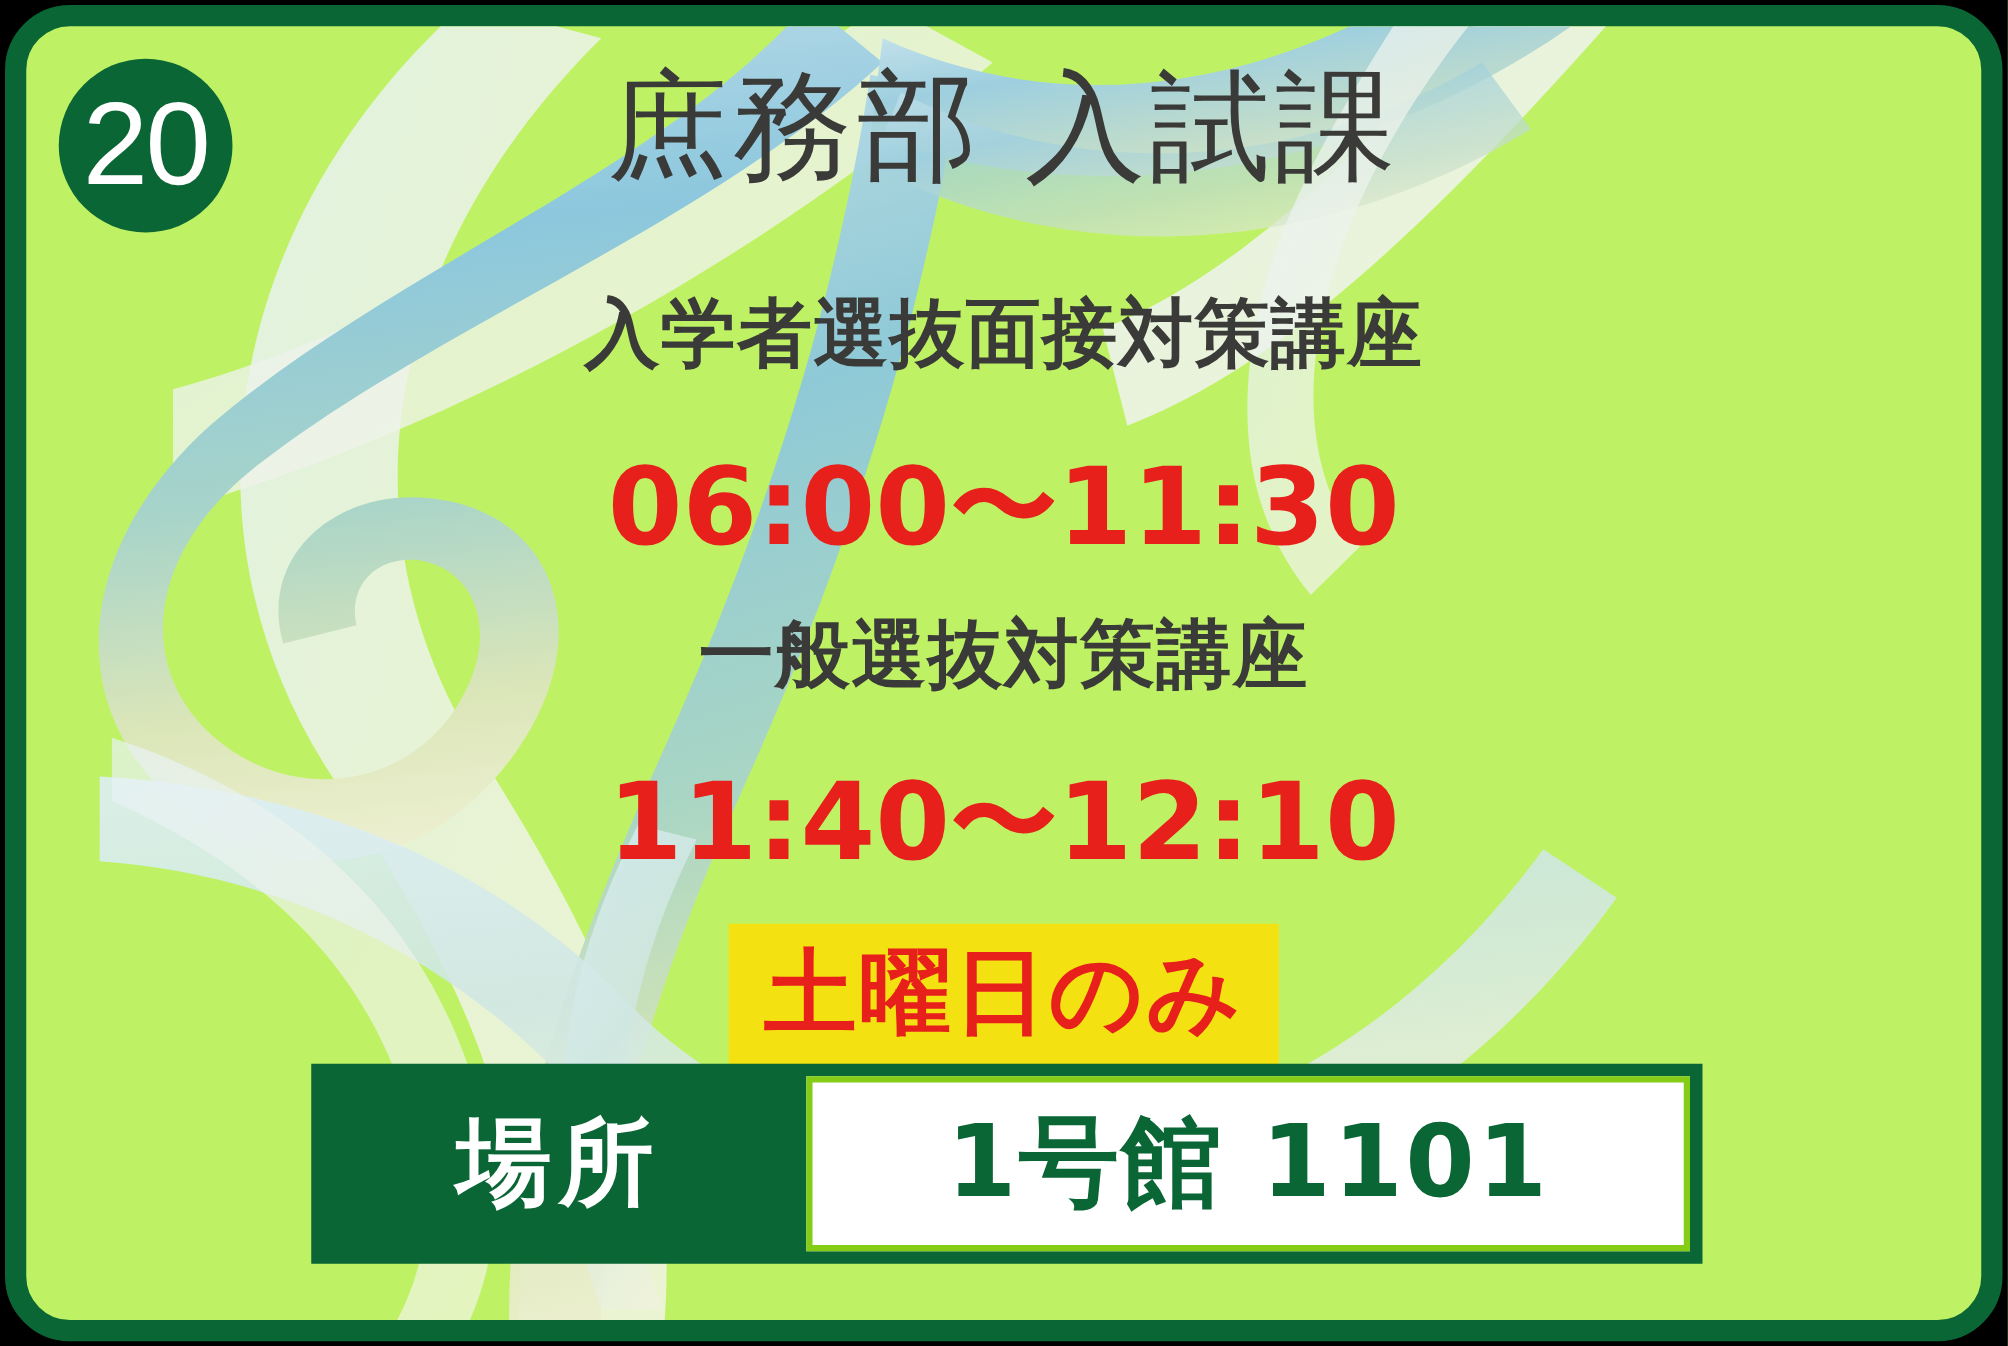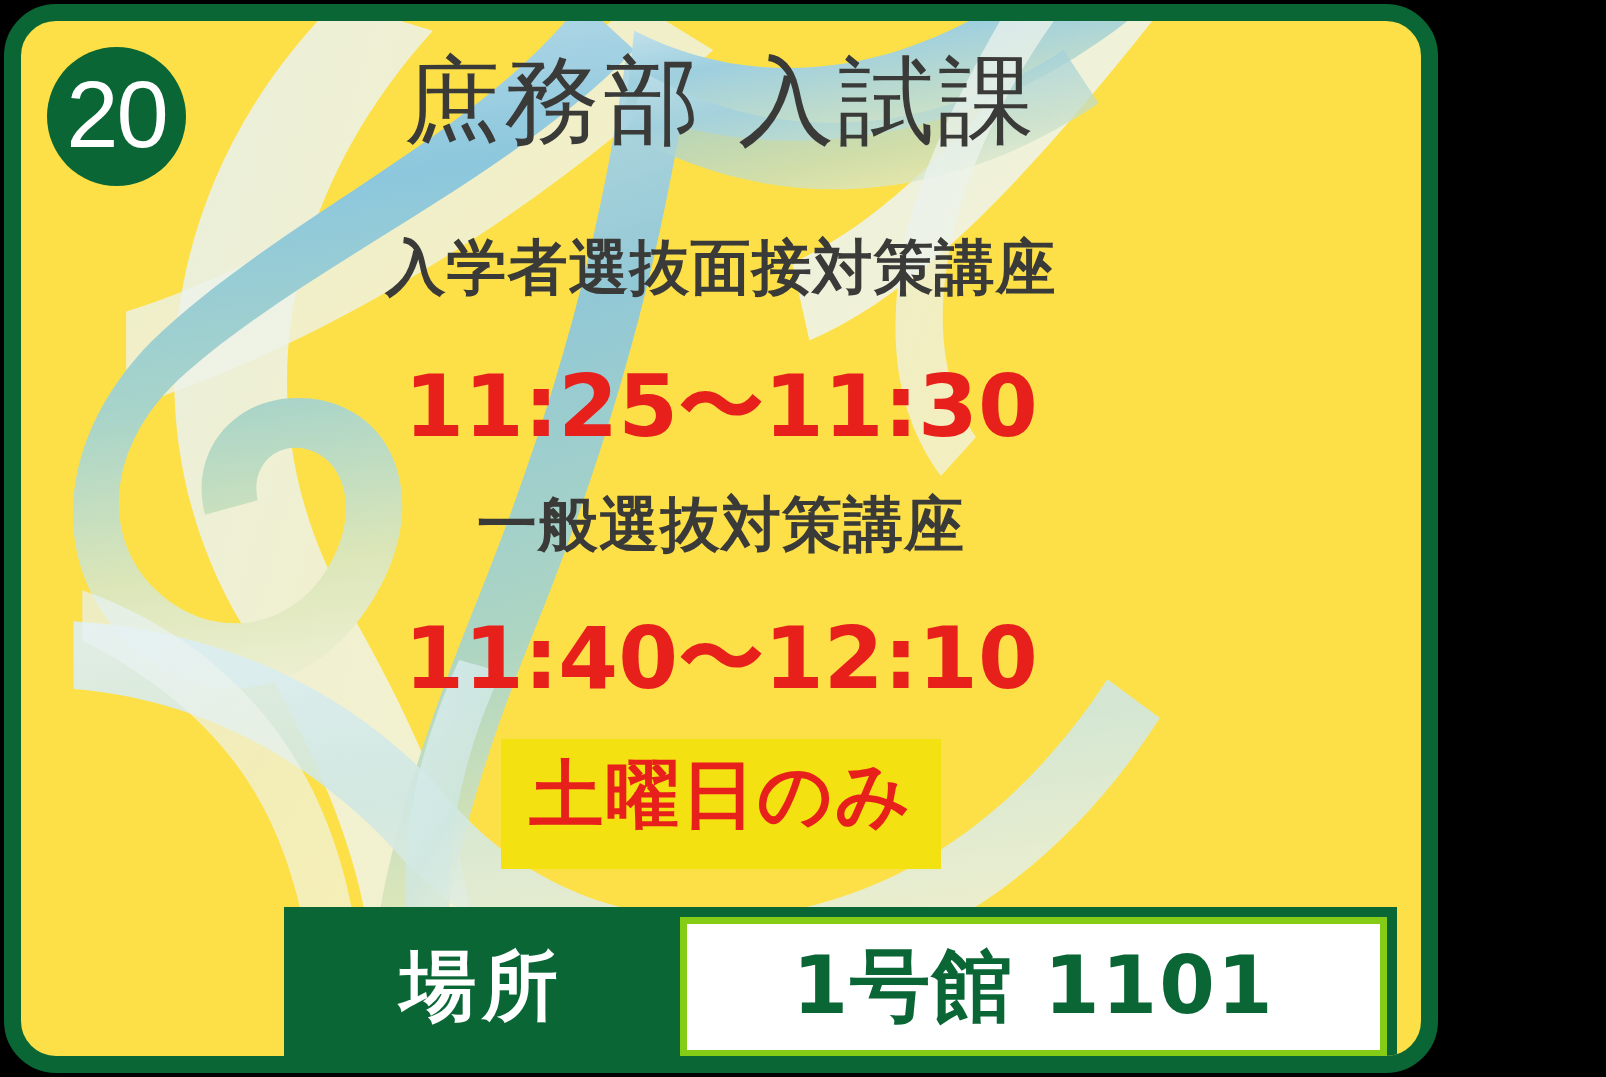--- a/index.html
+++ b/index.html
@@ -20,26 +20,26 @@
     height: 1077px;
     box-sizing: border-box;
     background: #000000;
   }
 
   
   #frame {
     position: absolute;
     left: 4px;
     top: 4px;
-    width: 1434px;
+    width: 1598px;
     height: 1069px;
     box-sizing: border-box;
     border: 17px solid #0a6635;
     border-radius: 52px;
-    background: #fde047;
+    background: #bef264;
     overflow: hidden;
   }
 
   
   #deco {
     position: absolute;
     left: 0;
     top: 0;
     width: 100%;
     height: 100%;
@@ -142,45 +142,44 @@
     line-height: 1.28;
     padding: 8px 28px 27px 28px;
     letter-spacing: 2px;
     font-family: "DejaVu Sans", "Liberation Sans", sans-serif;
   }
 
   
   #location-bar {
     position: absolute;
     left: 228px;
-    top: 886px;
+    top: 830px;
     width: 1113px;
     height: 160px;
     display: flex;
     background: #0a6635;
     box-sizing: border-box;
     z-index: 6;
-    margin-left: 35px;
   }
   #location-label {
     flex: 0 0 396px;
     display: flex;
     align-items: center;
     justify-content: center;
     color: #ffffff;
     font-weight: bold;
     font-size: 76px;
     letter-spacing: 6px;
     font-family: "DejaVu Sans", "Liberation Sans", sans-serif;
   }
   #location-value-box {
     flex: 1 1 auto;
     margin: 10px 10px 10px 0;
     background: #ffffff;
-    border: 7px solid #84cc16;
+    border: 5px solid #84cc16;
     display: flex;
     align-items: center;
     justify-content: center;
     box-sizing: border-box;
   }
   #location-value {
     color: #0a6635;
     font-weight: bold;
     font-size: 80px;
     letter-spacing: 2px;
@@ -243,21 +242,21 @@
 
     <div id="badge">
       <span id="badge-num">20</span>
     </div>
 
     <div id="content">
 
       <div class="dept-title">庶務部 入試課</div>
 
       <div class="course-name n1">入学者選抜面接対策講座</div>
-      <div class="course-time t1">11:25〜11:30</div>
+      <div class="course-time t1">06:00〜11:30</div>
 
       <div class="course-name n2">一般選抜対策講座</div>
       <div class="course-time t2">11:40〜12:10</div>
 
       <div id="note-wrap">
         <span id="note">土曜日のみ</span>
       </div>
 
       <div id="location-bar">
         <div id="location-label">場所</div>

